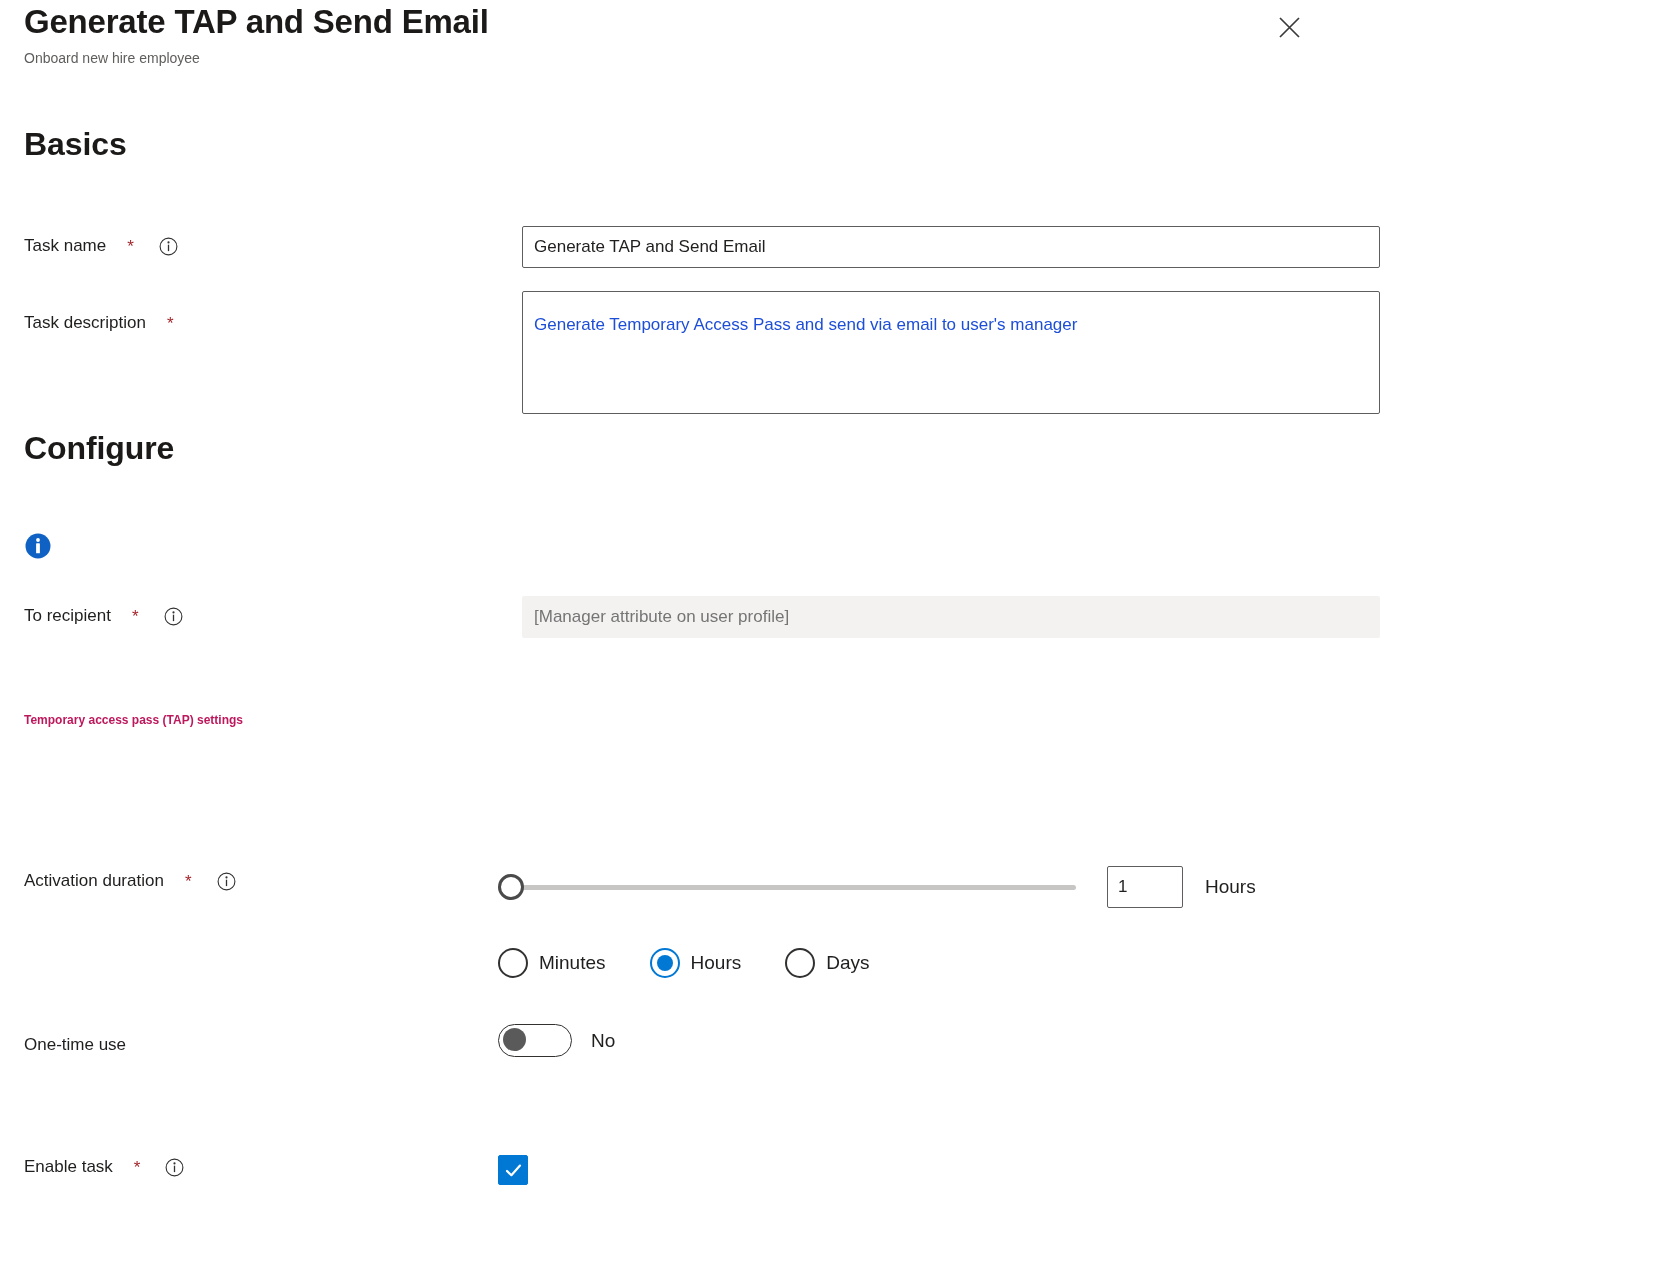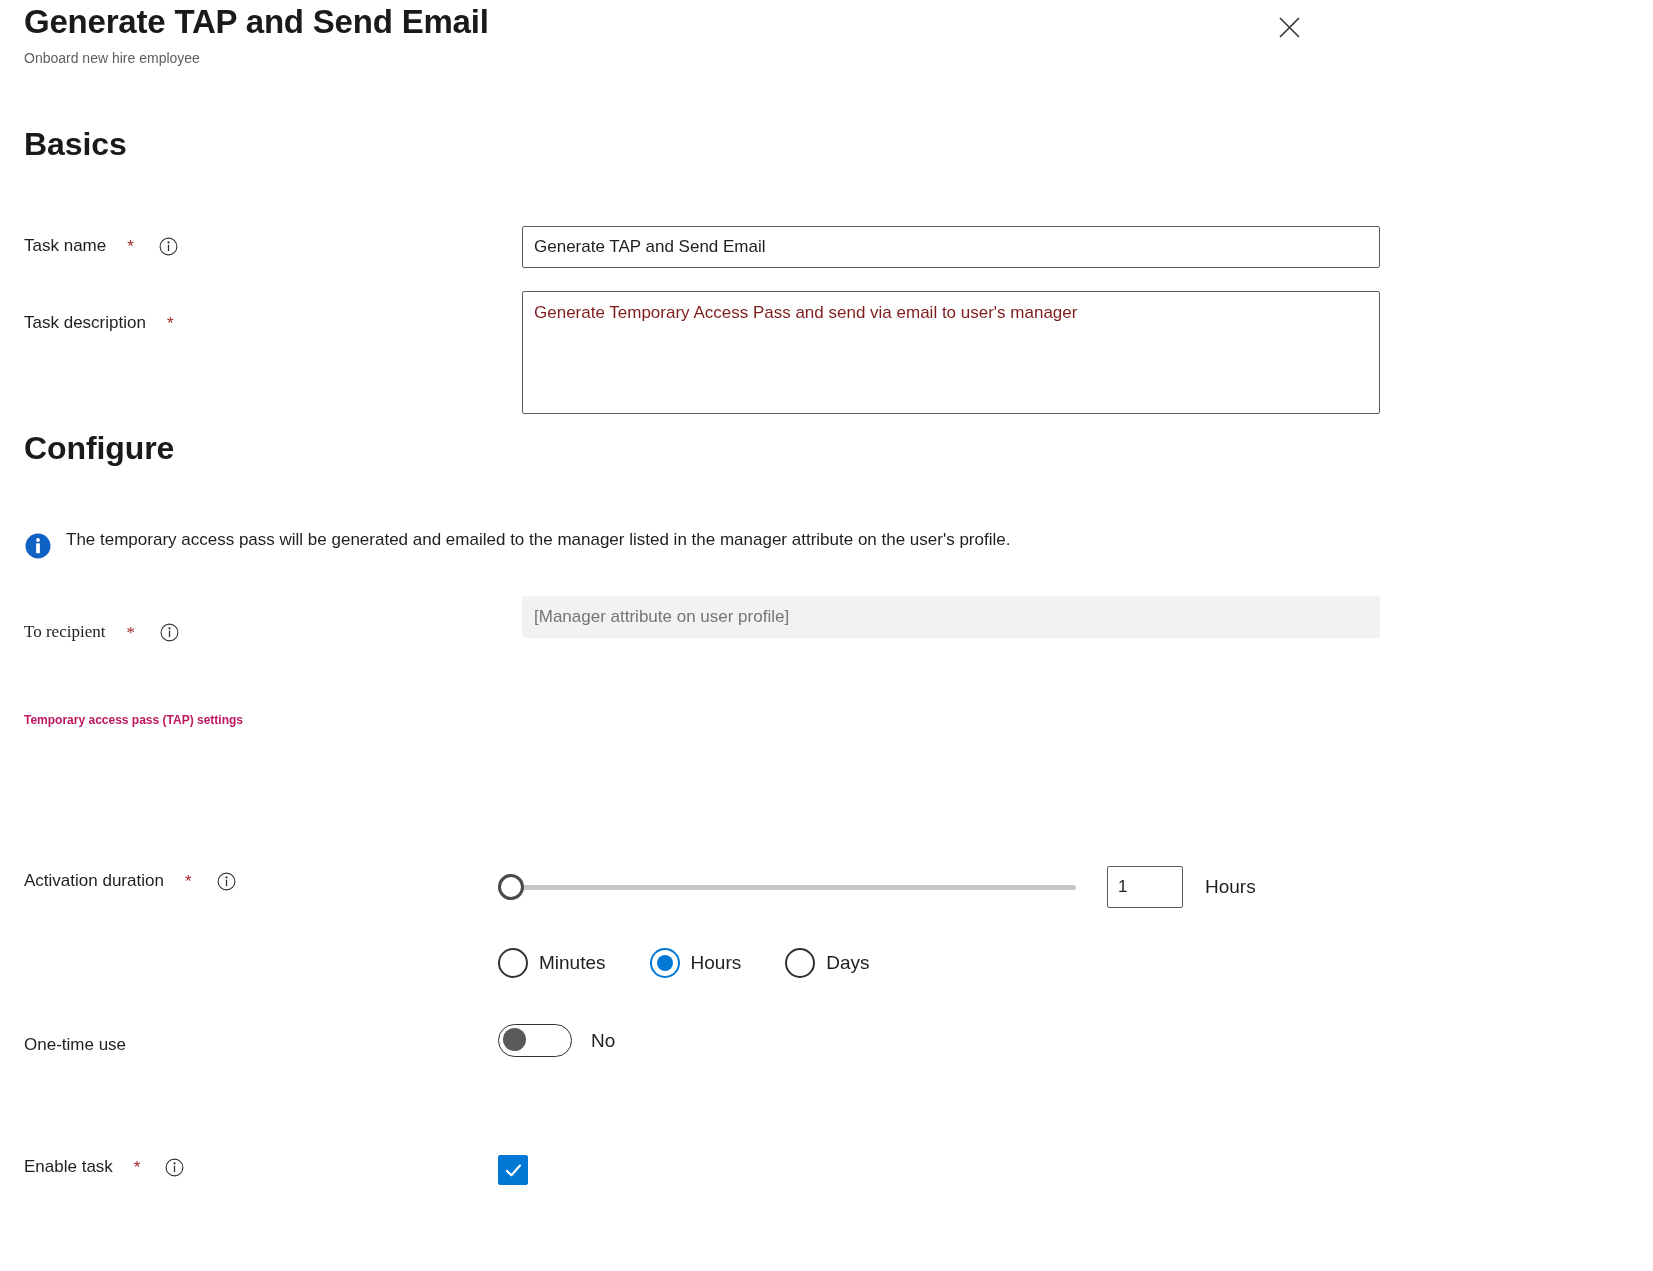--- a/index.html
+++ b/index.html
@@ -113,22 +113,22 @@
     border-radius: 2px;
     background: #fff;
     outline: none;
   }
 
   textarea.ta {
     width: 858px;
     height: 123px;
     font-family: "Liberation Sans", "DejaVu Sans", sans-serif;
     font-size: 17px;
-    color: #7f1d1d;
-    padding: 10px 11px;
+    color: #1d4ed8;
+    padding: 22px 11px;
     border: 1px solid #605e5c;
     border-radius: 2px;
     background: #fff;
     resize: none;
     outline: none;
     line-height: 1.35;
   }
 
   input.txt.readonly {
     background: #f3f2f1;
@@ -381,25 +381,24 @@
   <div class="sec-title" id="sec-configure">Configure</div>
 
   <div class="banner">
     <span class="banner-ico">
       <svg width="28" height="28" viewBox="0 0 28 28">
         <circle cx="14" cy="14" r="12.5" fill="#0f62c4"></circle>
         <circle cx="14" cy="8" r="1.9" fill="#ffffff"></circle>
         <rect x="12.1" y="11.3" width="3.8" height="10" rx="0.6" fill="#ffffff"></rect>
       </svg>
     </span>
-    <span class="banner-txt">The temporary access pass will be generated and emailed to the manager listed in the manager attribute on the user's profile.</span>
   </div>
 
   <div class="row" style="top:596px;">
-    <div class="lbl" style="top:26px;font-family:Liberation Serif, serif;">
+    <div class="lbl" style="top:10px;">
       <span>To recipient</span>
       <span class="req">*</span>
       <span class="info-i">
         <svg width="19" height="19" viewBox="0 0 19 19">
           <circle cx="9.5" cy="9.5" r="8.4" fill="none" stroke="#323130" stroke-width="1.1"></circle>
           <circle cx="9.5" cy="5.4" r="1.05" fill="#323130"></circle>
           <rect x="8.85" y="7.7" width="1.3" height="6.4" fill="#323130"></rect>
         </svg>
       </span>
     </div>

